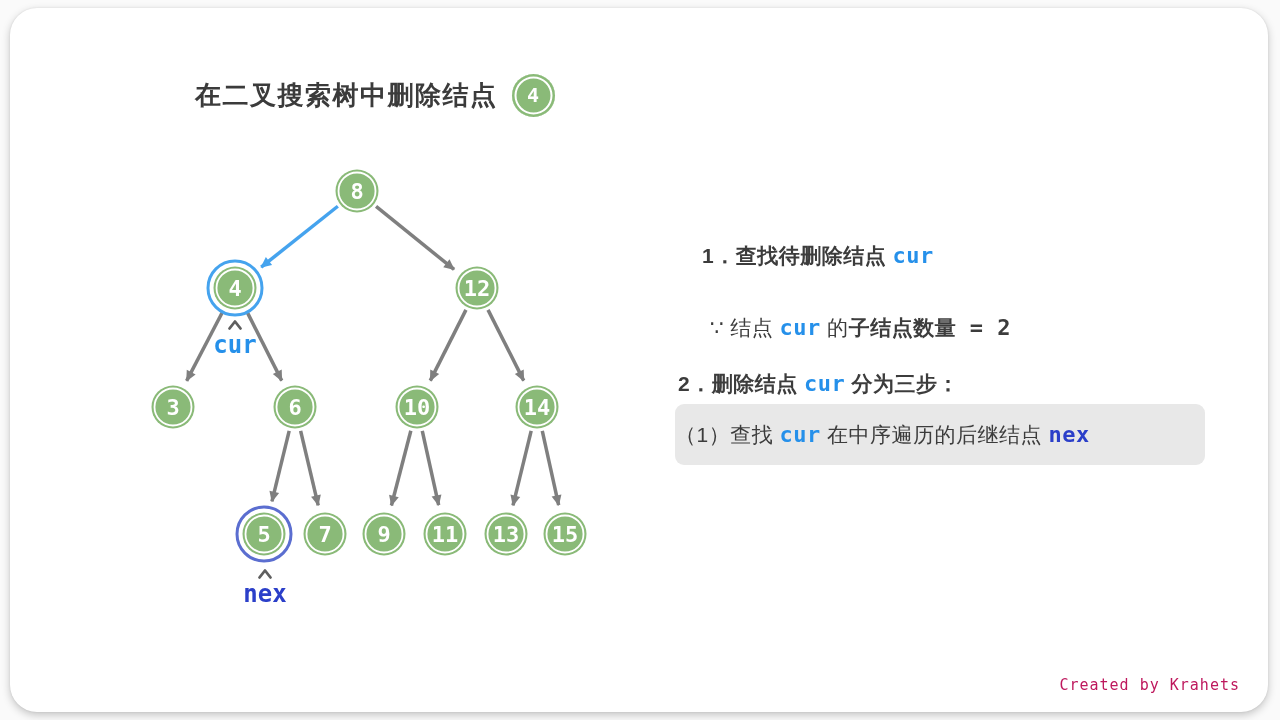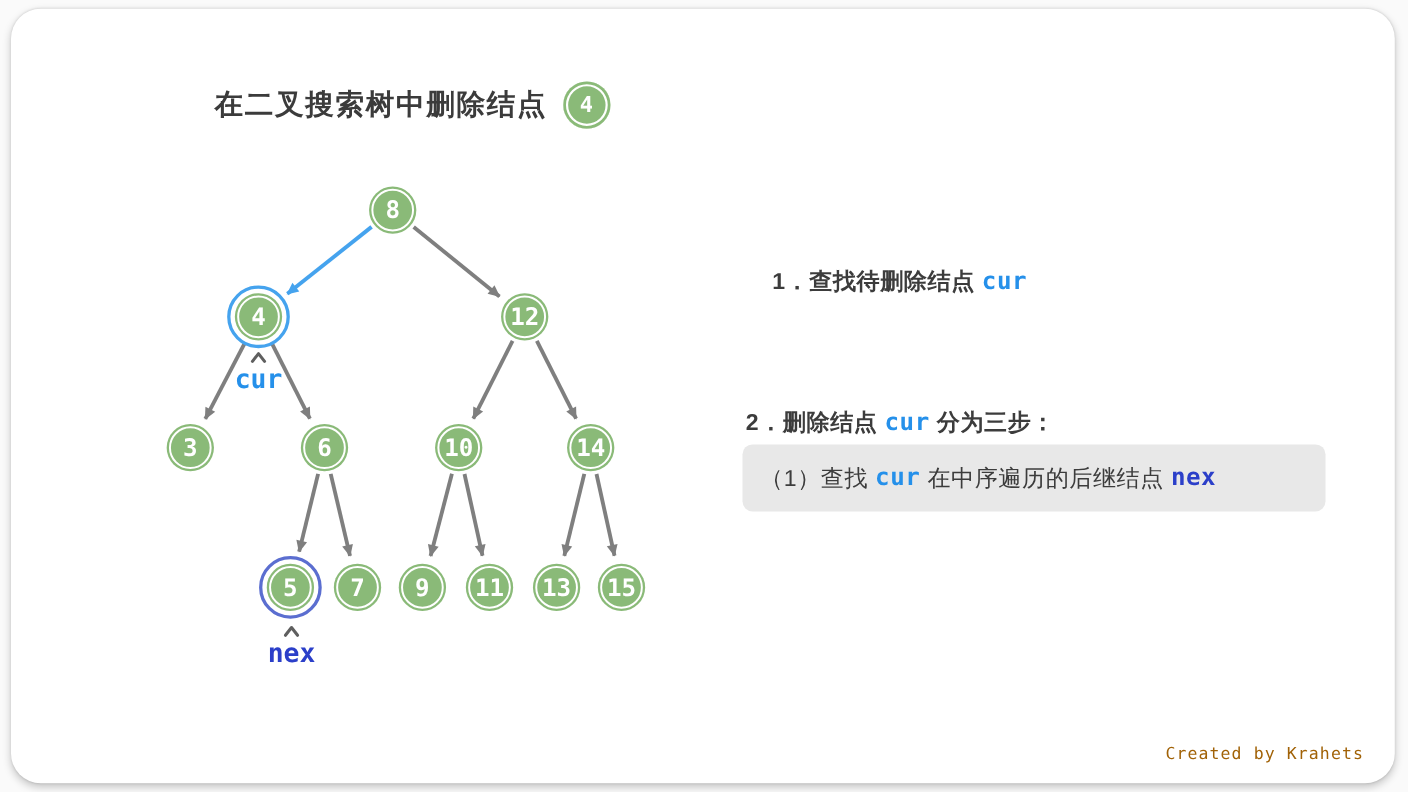--- a/index.html
+++ b/index.html
@@ -14,29 +14,29 @@
               display:flex;align-items:center;justify-content:center;
               font-family:"DejaVu Sans Mono",monospace;font-weight:700;font-size:20px;color:#ffffff;}
   
   #tree-svg{position:absolute;left:0;top:0;}
   
   .note-line{position:absolute;white-space:pre;font-size:21px;color:#3c3c3c;letter-spacing:.5px;}
   #line1{left:692px;top:234px;}
   #line2{left:700px;top:306px;}
   #line3{left:668px;top:362px;}
   #line4{left:665px;top:396px;width:530px;height:61px;background:#e8e8e8;border-radius:9px;
-         display:flex;align-items:center;padding-left:16px;box-sizing:border-box;}
+         display:flex;align-items:center;padding-left:0;box-sizing:border-box;}
   .seg-r{font-weight:400;}
   .seg-b{font-weight:700;}
   .seg-bm{font-family:"DejaVu Sans Mono",monospace;font-weight:700;font-size:22px;}
   .seg-cur{font-family:"DejaVu Sans Mono",monospace;font-weight:700;font-size:22px;color:#2590ea;}
   .seg-nex{font-family:"DejaVu Sans Mono",monospace;font-weight:700;font-size:22px;color:#2b3fc9;}
   
   #credit{position:absolute;right:28px;bottom:18px;font-family:"DejaVu Sans Mono",monospace;
-          font-size:15px;color:#a16207;letter-spacing:1px;}
+          font-size:15px;color:#be185d;letter-spacing:1px;}
 </style>
 </head>
 <body>
 
 <div id="card">
 
   <div id="title-row">
     <span id="title-text">在二叉搜索树中删除结点</span>
     <span class="node-badge">4</span>
   </div>
@@ -139,17 +139,18 @@
           <text x="235" y="353" text-anchor="middle" fill="#2590ea" font-family="&quot;DejaVu Sans Mono&quot;,monospace" font-weight="700" font-size="24">cur</text>
         </g>
         <g>
           <polyline points="259.5,577.5 265,570.5 270.5,577.5" fill="none" stroke="#5f5f5f" stroke-width="2.8" stroke-linecap="round" stroke-linejoin="round"></polyline>
           <text x="265" y="602" text-anchor="middle" fill="#2b3fc9" font-family="&quot;DejaVu Sans Mono&quot;,monospace" font-weight="700" font-size="24">nex</text>
         </g>
       </g>
   </svg>
 
   <div id="line1" class="note-line"><span class="seg-b">1．查找待删除结点 </span><span class="seg-cur">cur</span></div>
+  <div id="line2" class="note-line"><span class="seg-r">∵ 结点 </span><span class="seg-cur">cur</span><span class="seg-r"> 的</span><span class="seg-b">子结点数量</span><span class="seg-bm"> = 2</span></div>
   <div id="line3" class="note-line"><span class="seg-b">2．删除结点 </span><span class="seg-cur">cur</span><span class="seg-b"> 分为三步：</span></div>
   <div id="line4" class="note-line"><span class="seg-r">（1）查找 </span><span class="seg-cur">cur</span><span class="seg-r"> 在中序遍历的后继结点 </span><span class="seg-nex">nex</span></div>
 
   <div id="credit">Created by Krahets</div>
 </div>
 
 </body></html>

